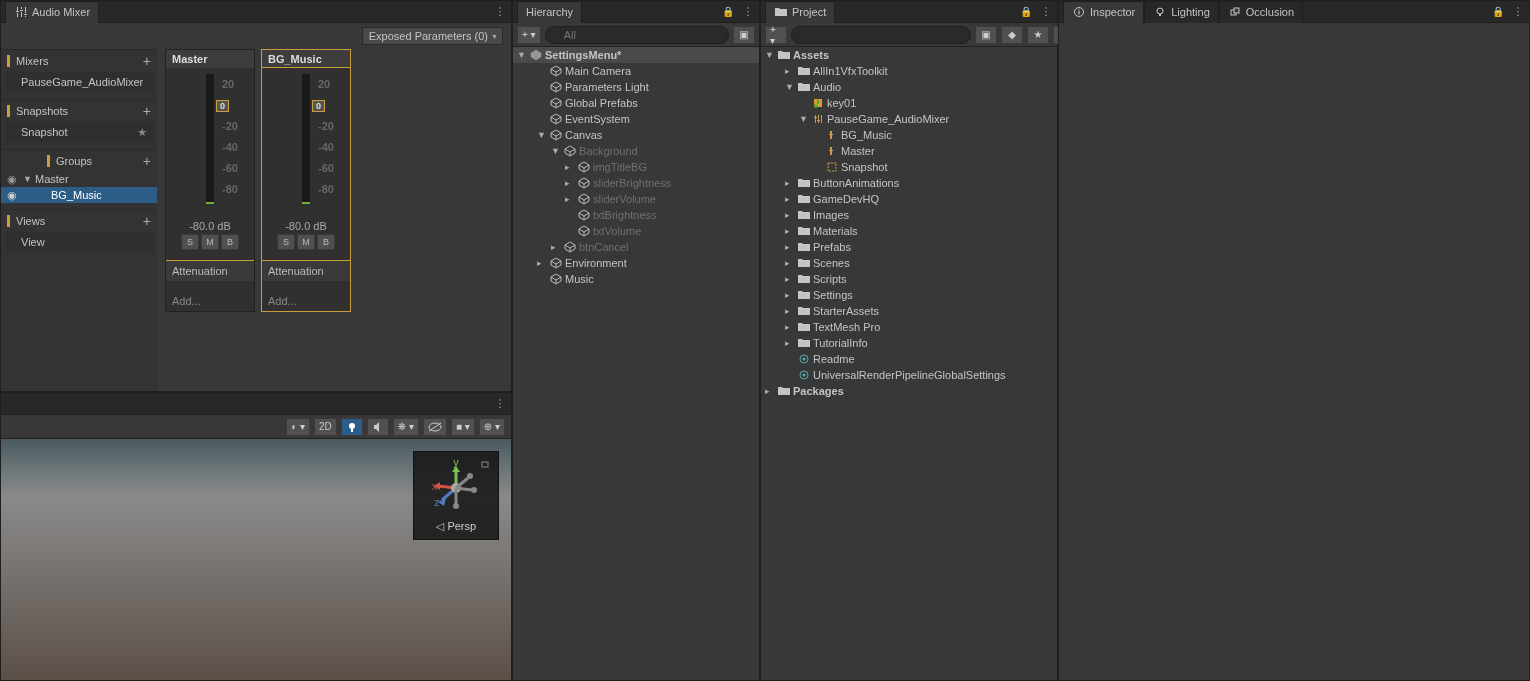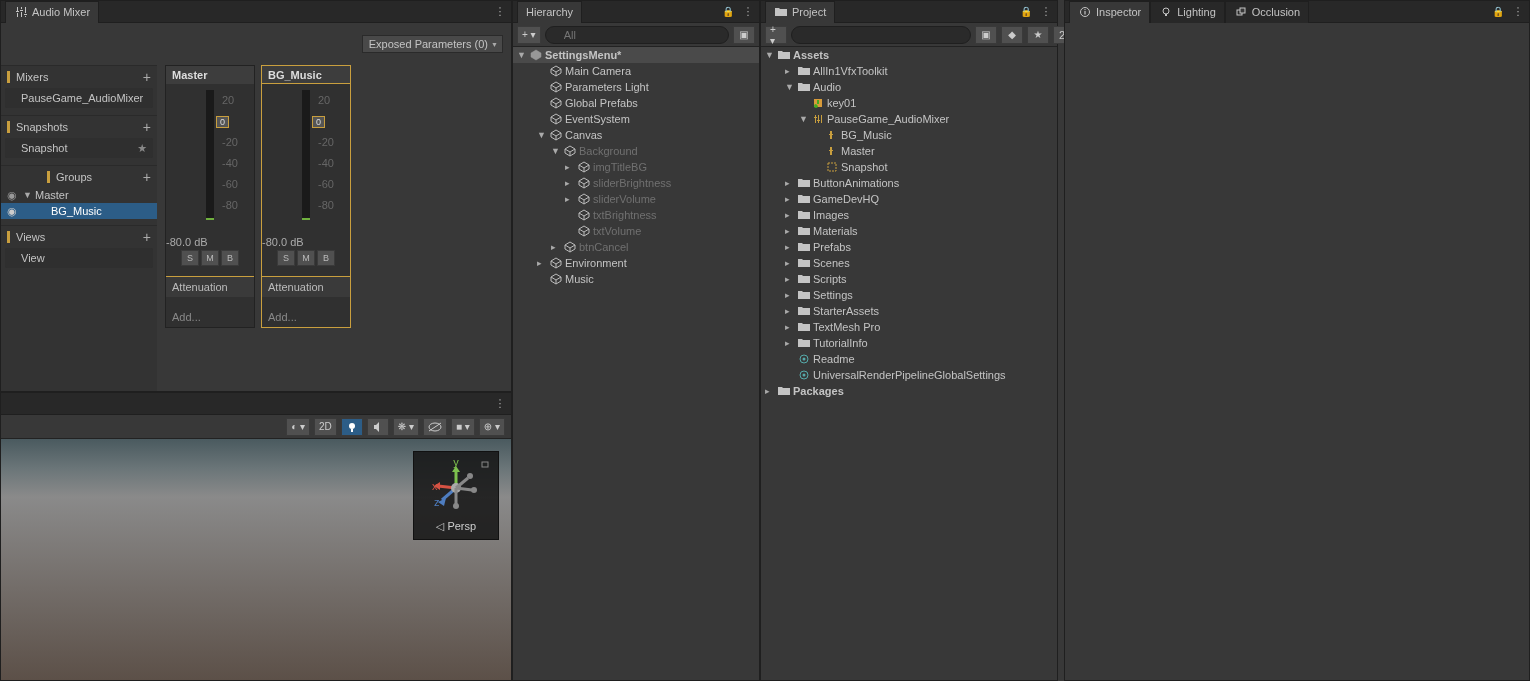--- a/index.html
+++ b/index.html
@@ -18,46 +18,46 @@
 .foldout { width:10px; color:#aaa; font-size:9px; }
 .section-hdr { display:flex; align-items:center; height:22px; padding:0 6px; border-top:1px solid #2a2a2a; color:#c4c4c4; }
 .section-hdr .ybar { width:3px; height:12px; background:#c99f3e; margin-right:6px; }
 .section-hdr .title { flex:1; font-weight:normal; }
 .section-hdr .plus { color:#aaa; cursor:pointer; font-size:14px; }
 .list-row { display:flex; align-items:center; height:20px; padding:0 6px 0 16px; background:#2f2f2f; margin:1px 4px; border-radius:2px; cursor:pointer; }
 .channel { width:90px; background:#303030; border:1px solid #222; display:flex; flex-direction:column; }
 .channel.sel { border:1px solid #c99f3e; }
 .ch-head { height:18px; background:#3d3d3d; display:flex; align-items:center; padding-left:6px; color:#ddd; font-weight:bold; }
 .channel.sel .ch-head { background:#3d3d3d; border-bottom:1px solid #c99f3e; }
-.meter-wrap { height:150px; position:relative; display:flex; justify-content:center; padding-top:6px; }
+.meter-wrap { height:150px; position:relative; display:flex; justify-content:center; padding-top:6px;font-weight:bold; }
 .meter-bar { width:8px; background:#1a1a1a; height:130px; position:relative; display:flex; align-items:flex-end; }
 .meter-fill { width:100%; height:2px; background:#6faf3e; }
 .scale { position:absolute; left:56px; top:6px; color:#666; font-size:9px; line-height:21px; }
 .fader-flag { position:absolute; top:32px; left:50px; background:#555; border:1px solid #c99f3e; padding:0 3px; font-size:9px; color:#ddd; }
-.db-label { text-align:left; color:#aaa; padding:2px 0; }
+.db-label { text-align:center; color:#aaa; padding:2px 0; }
 .smb { display:flex; justify-content:center; gap:2px; padding-bottom:4px; }
 .smb button { width:18px; height:16px; background:#505050; border:1px solid #3a3a3a; color:#bbb; font-size:9px; cursor:pointer; }
 .atten { margin-top:6px; background:#3a3a3a; border-top:1px solid #c99f3e; padding:4px 6px; color:#bbb; }
 .add-effect { padding:4px 6px; color:#888; background:#303030; cursor:pointer; margin-top:10px; }
 .toolbar { height:24px; background:#383838; border-bottom:1px solid #222; display:flex; align-items:center; gap:4px; padding:0 4px; }
 .tb-btn { height:18px; min-width:22px; background:#505050; border:1px solid #3a3a3a; display:flex; align-items:center; justify-content:center; color:#ccc; cursor:pointer; padding:0 4px; font-size:10px; }
 .search { flex:1; height:18px; background:#2a2a2a; border:1px solid #1f1f1f; border-radius:9px; padding:0 18px; color:#888; }
 .scene-view { flex:1; background:linear-gradient(#4a5a5f 0%, #6a7578 12%, #8a8a8a 24%, #5c5048 100%); position:relative; }
 .gizmo { position:absolute; top:12px; right:12px; width:86px; background:rgba(20,20,20,.85); border:1px solid #111; padding:6px; text-align:center; }
 .dropdown { background:#494949; border:1px solid #2a2a2a; height:18px; padding:0 14px 0 6px; display:flex; align-items:center; color:#c4c4c4; cursor:pointer; position:relative; font-size:11px; }
 .dropdown::after { content:"▼"; font-size:7px; position:absolute; right:4px; color:#aaa; }
 .lock { color:#aaa; font-size:10px; }
 svg { display:block; }
 </style>
 </head>
 <body>
 
 <div class="col" style="width:512px;">
 
-  <div class="panel col" style="height:392px;gap:8px;">
+  <div class="panel col" style="height:392px;">
     <div class="tab-bar">
       <div class="tab">
         <span class="icon">
           <svg width="12" height="12" viewBox="0 0 12 12">
               <path fill="#c4c4c4" d="M2 1h1v4h1v1H1V5h1zM2 7h1v4H2zM6 1h1v2H6zM5 4h3v1H5zM6 6h1v5H6zM10 1h1v6h-1zM9 8h3v1H9zM10 10h1v1h-1z"></path>
             </svg>
         </span>
         <span>Audio Mixer</span>
       </div>
       <div class="spacer"></div>
@@ -619,21 +619,21 @@
     <span class="foldout">▸</span>
     <span class="icon">
       <svg width="12" height="10" viewBox="0 0 12 10">
           <path fill="#c4c4c4" d="M0 1h4l1 1h7v7H0z"></path>
         </svg>
     </span>
     <span style="font-weight:bold;">Packages</span>
   </div>
 </div>
 
-<div class="panel col" style="flex:1;margin-left:6px;">
+<div class="panel col" style="flex:1;">
   <div class="tab-bar">
     <div class="tab">
       <span class="icon">
         <svg width="10" height="10" viewBox="0 0 10 10">
             <circle cx="5" cy="5" r="4.5" fill="none" stroke="#c4c4c4"></circle>
             <rect x="4.4" y="4" width="1.2" height="3.5" fill="#c4c4c4"></rect>
             <circle cx="5" cy="2.6" r="0.7" fill="#c4c4c4"></circle>
           </svg>
       </span>
       <span>Inspector</span>

